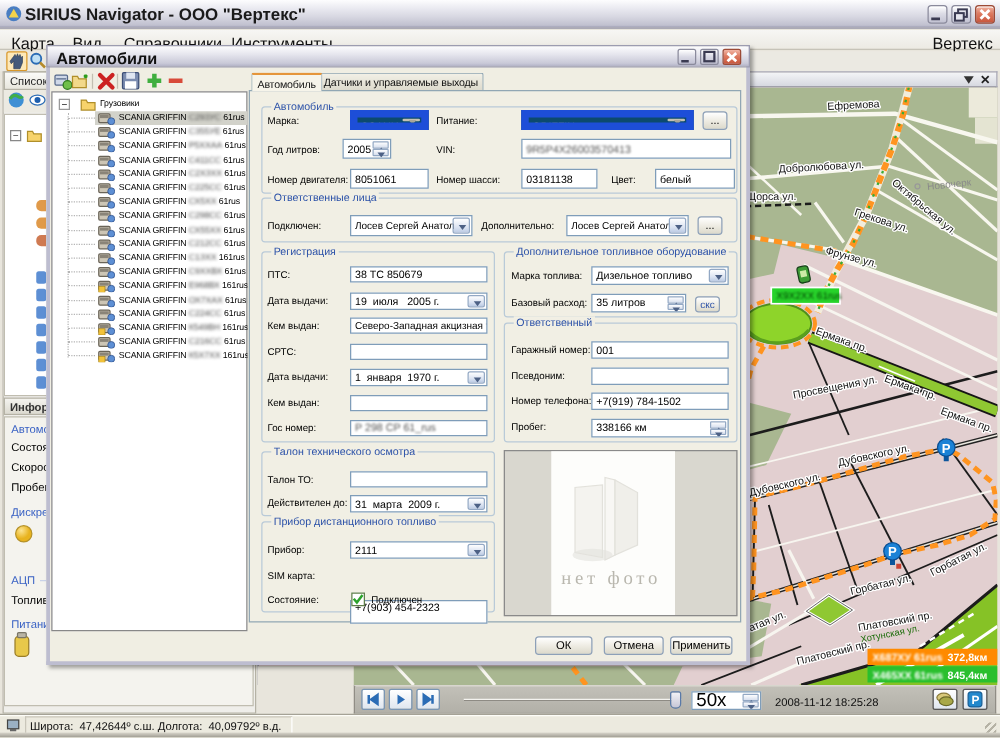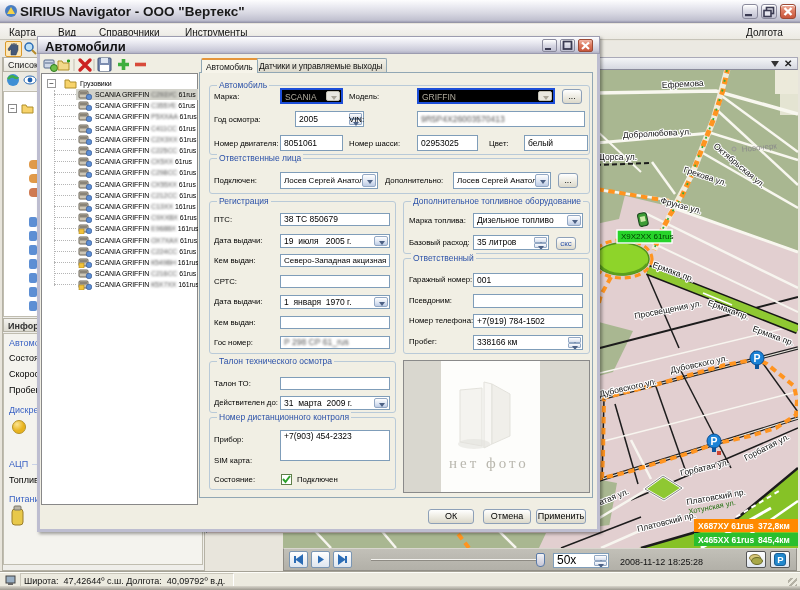--- a/index.html
+++ b/index.html
@@ -6,21 +6,21 @@
 .abs{position:absolute}
 .blur{filter:blur(1px);color:#555}
 .blur2{filter:blur(1.1px);opacity:.9;color:#444}
 
 #titlebar{left:0;top:0;width:800px;height:23px;background:linear-gradient(180deg,#fdfdfe 0%,#eaeaf1 30%,#d8d8e2 60%,#c0c0cf 92%,#9d9db3 100%);border-bottom:1px solid #9595a8}
 #titletext{left:20px;top:4px;font-size:13.5px;font-weight:bold;color:#1a1a1a}
 .capbtn{top:4px;width:16px;height:15px;border:1px solid #8a8a9c;border-radius:3px;background:linear-gradient(180deg,#ffffff,#dcdce6 45%,#c2c2d2);box-shadow:inset 0 1px 0 #fff}
 #btnclose{background:linear-gradient(180deg,#f0b5a5,#dd7a60 45%,#c8563c);border-color:#9c4a36}
 
 #menubar{left:0;top:24px;width:800px;height:16px;background:linear-gradient(180deg,#f7f6f4,#eceae3);border-bottom:1px solid #c6c3b8;color:#1a1a1a}
-.mi{position:absolute;top:27px;font-size:10px;color:#111}
+.mi{position:absolute;top:27px;font-size:13px;color:#111}
 
 #toolbar{left:0;top:41px;width:800px;height:16px;background:#ebe9e2}
 
 #leftpanel{left:2px;top:57px;width:203px;height:514px;background:#efeeea;border:1px solid #b5b2a5}
 #spisok{left:3px;top:57px;width:42px;height:15px;background:linear-gradient(#fbfbf9,#e8e6dd);border:1px solid #b5b2a5;padding:2px 4px;color:#222;font-size:9px}
 #lefttools{left:3px;top:72px;width:200px;height:18px;background:#eceae2}
 #lefttree{left:3px;top:91px;width:200px;height:226px;background:#fff;border:1px solid #c0bdb0}
 #infohdr{left:3px;top:318px;width:200px;height:14px;background:linear-gradient(#f4f3ef,#dcdad0);border:1px solid #b5b2a5;font-weight:bold;color:#333;padding:2px 4px;font-size:9px}
 #infopanel{left:3px;top:333px;width:200px;height:232px;background:#f4f3ee;border:1px solid #c0bdb0;color:#222}
 .ilabel{position:absolute;left:9px;font-size:9px;white-space:nowrap}
@@ -47,21 +47,21 @@
 
 .tab{position:absolute;top:58px;height:14px;border:1px solid #91a7b4;border-bottom:0;border-radius:2px 2px 0 0;font-size:8.5px;padding:2px 4px;color:#111;white-space:nowrap;letter-spacing:-0.15px}
 #tab1{left:201px;background:#f6f4ea;border-top:2px solid #e5953a;z-index:3;height:15px}
 #tab2{left:254px;background:linear-gradient(#f2f0e6,#dddacd)}
 #tabpage{left:199px;top:72px;width:394px;height:426px;background:#f1efe4;border:1px solid #91a7b4}
 
 .lbl{position:absolute;color:#000;white-space:nowrap;font-size:7.8px}
 .grp{position:absolute;border:1px solid #b9cad8;border-radius:3px}
 .gt{position:absolute;top:-6px;left:7px;background:#f1efe4;padding:0 2px;color:#2b51a8;font-size:8.5px;line-height:10px}
 .fld{position:absolute;background:#fff;border:1px solid #7f9db9;padding:0 3px;color:#000;white-space:nowrap;overflow:hidden;font-size:8.5px}
-.dis{background:#000000;color:#b0ab9d;border:2px solid #1d4ed8}
+.dis{background:#0c4a6e;color:#b0ab9d;border:6px solid #1d4ed8}
 .arrow{position:absolute;right:1px;top:1px;bottom:1px;width:14px;background:linear-gradient(#fefefe,#dce4f2 60%,#bccbe4);border:1px solid #93a8c4;border-radius:2px;color:#333;text-align:center}
 .arrow:after{content:"";position:absolute;left:4px;top:45%;border:3px solid transparent;border-top:4px solid #4d6185}
 .disarrow{background:#e9e7e0;border-color:#c4c1b4}
 .disarrow:after{border-top-color:#a9a599}
 .spin{position:absolute;right:1px;top:1px;bottom:1px;width:13px}
 .spin i{position:absolute;left:0;width:13px;height:50%;background:linear-gradient(#fdfdfe,#d7dfee);border:1px solid #93a8c4;border-radius:1px}
 .spin i:after{content:"";position:absolute;left:3px;border:3px solid transparent}
 .spin .up{top:0}.spin .up:after{top:1px;border-bottom:4px solid #4d6185}
 .spin .dn{bottom:0}.spin .dn:after{top:2px;border-top:4px solid #4d6185}
 .btn{position:absolute;background:linear-gradient(180deg,#ffffff,#f0eee6 45%,#dcd9cb);border:1px solid #8da0b8;border-radius:3px;text-align:center;color:#000;font-size:8.5px}
@@ -85,21 +85,21 @@
       <rect x="2" y="5.5" width="7" height="6" fill="#e6e6ee" stroke="#3b3b52" stroke-width="1.6"></rect>
     </svg></div>
 <div class="abs capbtn" id="btnclose" style="left:780px"><svg width="14" height="13">
       <path d="M3.5 3 L10.5 10 M10.5 3 L3.5 10" stroke="#fff" stroke-width="2.4"></path>
     </svg></div>
 <div class="abs" id="menubar"></div>
 <div class="mi" style="left:9px">Карта</div>
 <div class="mi" style="left:58px">Вид</div>
 <div class="mi" style="left:99px">Справочники</div>
 <div class="mi" style="left:185px">Инструменты</div>
-<div class="mi" style="left:746px">Долгота</div>
+<div class="mi" style="left:746px">Вертекс</div>
 <div class="abs" id="toolbar"></div>
 <div class="abs" style="left:5px;top:41px;width:17px;height:16px;background:#fde8b8;border:1px solid #d9982a;border-radius:2px">
 <svg width="15" height="14">
       <path d="M5 13 L5 7 L3 9 L2 7 L5 3 L6 1.5 L7 3.5 L8 1 L9 3.5 L10 1.5 L11 4 L12 3 L12 8 L10 13 Z" fill="#44597a" stroke="#2c3c56" stroke-width=".5"></path>
     </svg></div>
 <div class="abs" style="left:23px;top:41px;width:14px;height:16px">
 <svg width="14" height="16">
       <circle cx="6" cy="6" r="4" fill="#bfe0f5" stroke="#2b6cb5" stroke-width="1.5"></circle>
       <line x1="9" y1="9" x2="13" y2="13" stroke="#b58a2a" stroke-width="2"></line>
     </svg></div>
@@ -327,21 +327,21 @@
       <path d="M5 4 L5 11 M12 4 L7 7.5 L12 11 Z" stroke="#2b6cb5" fill="#2b6cb5" stroke-width="2"></path>
     </svg></div>
 <div class="abs pbtn" style="left:311px"><svg width="17" height="15">
       <path d="M6 3.5 L12 7.5 L6 11.5 Z" fill="#2b6cb5"></path>
     </svg></div>
 <div class="abs pbtn" style="left:333px"><svg width="17" height="15">
       <path d="M5 4 L10 7.5 L5 11 Z M12 4 L12 11" stroke="#2b6cb5" fill="#2b6cb5" stroke-width="2"></path>
     </svg></div>
 <div class="abs" style="left:371px;top:559px;width:174px;height:2px;background:#f4f3ef;border-bottom:1px solid #8e8b84"></div>
 <div class="abs" style="left:536px;top:553px;width:9px;height:14px;background:linear-gradient(#f2f2f6,#c6c6d6);border:1px solid #5a7aa8;border-radius:2px 2px 4px 4px"></div>
-<div class="abs fld" style="left:553px;top:553px;width:56px;height:15px;font-size:12px;line-height:13px">50x<span class="spin">
+<div class="abs fld" style="left:553px;top:553px;width:56px;height:15px;font-size:15px;line-height:13px">50x<span class="spin">
       <i class="up"></i>
       <i class="dn"></i>
     </span></div>
 <div class="abs" style="left:620px;top:557px;font-size:9px;color:#111">2008-11-12 18:25:28</div>
 <div class="abs pbtn" style="left:746px;width:20px;height:17px;border-color:#555"><svg width="18" height="15">
       <ellipse cx="8" cy="6" rx="5.5" ry="3.5" fill="#d8c87a" stroke="#8a7a3a"></ellipse>
       <ellipse cx="10" cy="9" rx="5.5" ry="3.5" fill="#a8a848" stroke="#6a6a28"></ellipse>
     </svg></div>
 <div class="abs pbtn" style="left:770px;width:20px;height:17px;border-color:#555"><svg width="18" height="15">
       <rect x="3.5" y="1.5" width="11" height="12" rx="2.5" fill="#2288cc" stroke="#1a5f96"></rect>
@@ -577,34 +577,34 @@
 
 <div class="abs tab" id="tab2">Датчики и управляемые выходы</div>
 <div class="abs tab" id="tab1">Автомобиль</div>
 <div class="abs" id="tabpage"></div>
 
 <div class="grp" style="left:209px;top:85px;width:381px;height:70px">
     <div class="gt">Автомобиль</div>
   </div>
 <div class="lbl" style="left:214px;top:92px">Марка:</div>
 <div class="fld dis" style="left:280px;top:88px;width:63px;height:16px;line-height:14px">SCANIA<span class="arrow disarrow"></span></div>
-<div class="lbl" style="left:349px;top:92px">Модель:</div>
+<div class="lbl" style="left:349px;top:92px">Питание:</div>
 <div class="fld dis" style="left:417px;top:88px;width:138px;height:16px;line-height:14px">GRIFFIN<span class="arrow disarrow"></span></div>
 <div class="btn" style="left:562px;top:89px;width:20px;height:15px;line-height:13px">...</div>
-<div class="lbl" style="left:214px;top:115px">Год осмотра:</div>
-<div class="fld" style="left:295px;top:111px;width:69px;height:16px;line-height:14px">2005<span class="spin">
+<div class="lbl" style="left:214px;top:115px">Год литров:</div>
+<div class="fld" style="left:274px;top:111px;width:39px;height:16px;line-height:14px">2005<span class="spin">
       <i class="up"></i>
       <i class="dn"></i>
     </span></div>
 <div class="lbl" style="left:349px;top:115px">VIN:</div>
 <div class="fld" style="left:417px;top:111px;width:168px;height:16px;line-height:14px"><span class="blur">9R5Р4Х26003570413</span></div>
 <div class="lbl" style="left:214px;top:139px">Номер двигателя:</div>
 <div class="fld" style="left:280px;top:135px;width:63px;height:16px;line-height:14px">8051061</div>
 <div class="lbl" style="left:349px;top:139px">Номер шасси:</div>
-<div class="fld" style="left:417px;top:135px;width:61px;height:16px;line-height:14px">02953025</div>
+<div class="fld" style="left:417px;top:135px;width:61px;height:16px;line-height:14px">03181138</div>
 <div class="lbl" style="left:489px;top:139px">Цвет:</div>
 <div class="fld" style="left:524px;top:135px;width:64px;height:16px;line-height:14px">белый</div>
 
 <div class="grp" style="left:209px;top:158px;width:381px;height:36px">
     <div class="gt">Ответственные лица</div>
   </div>
 <div class="lbl" style="left:214px;top:176px">Подключен:</div>
 <div class="fld" style="left:280px;top:172px;width:98px;height:17px;line-height:15px;font-size:8px">Лосев Сергей Анатоль<span class="arrow"></span></div>
 <div class="lbl" style="left:385px;top:176px">Дополнительно:</div>
 <div class="fld" style="left:453px;top:172px;width:98px;height:17px;line-height:15px;font-size:8px">Лосев Сергей Анатоль<span class="arrow"></span></div>
@@ -630,26 +630,26 @@
 
 <div class="grp" style="left:209px;top:361px;width:187px;height:52px">
     <div class="gt">Талон технического осмотра</div>
   </div>
 <div class="lbl" style="left:214px;top:379px">Талон ТО:</div>
 <div class="fld" style="left:280px;top:377px;width:110px;height:13px;line-height:11px"></div>
 <div class="lbl" style="left:214px;top:398px">Действителен до:</div>
 <div class="fld" style="left:280px;top:396px;width:110px;height:14px;line-height:12px">31&nbsp;&nbsp;марта&nbsp;&nbsp;2009 г.<span class="arrow"></span></div>
 
 <div class="grp" style="left:209px;top:417px;width:187px;height:73px">
-    <div class="gt">Номер дистанционного контроля</div>
+    <div class="gt">Прибор дистанционного топливо</div>
   </div>
 <div class="lbl" style="left:214px;top:435px">Прибор:</div>
 <div class="fld" style="left:280px;top:433px;width:110px;height:14px;line-height:12px">2111<span class="arrow"></span></div>
 <div class="lbl" style="left:214px;top:456px">SIM карта:</div>
-<div class="fld" style="left:280px;top:430px;width:110px;height:31px;line-height:11px">+7(903) 454-2323</div>
+<div class="fld" style="left:280px;top:480px;width:110px;height:19px;line-height:11px">+7(903) 454-2323</div>
 <div class="lbl" style="left:214px;top:475px">Состояние:</div>
 <div class="abs" style="left:281px;top:474px;width:11px;height:11px;border:1px solid #5f7f4a;background:#fff"><svg width="9" height="9">
       <path d="M1 4 L3.5 7 L8 1" stroke="#2ca22c" stroke-width="2" fill="none"></path>
     </svg></div>
 <div class="lbl" style="left:297px;top:475px">Подключен</div>
 
 <div class="grp" style="left:403px;top:201px;width:187px;height:53px">
     <div class="gt">Дополнительное топливное оборудование</div>
   </div>
 <div class="lbl" style="left:409px;top:216px">Марка топлива:</div>

